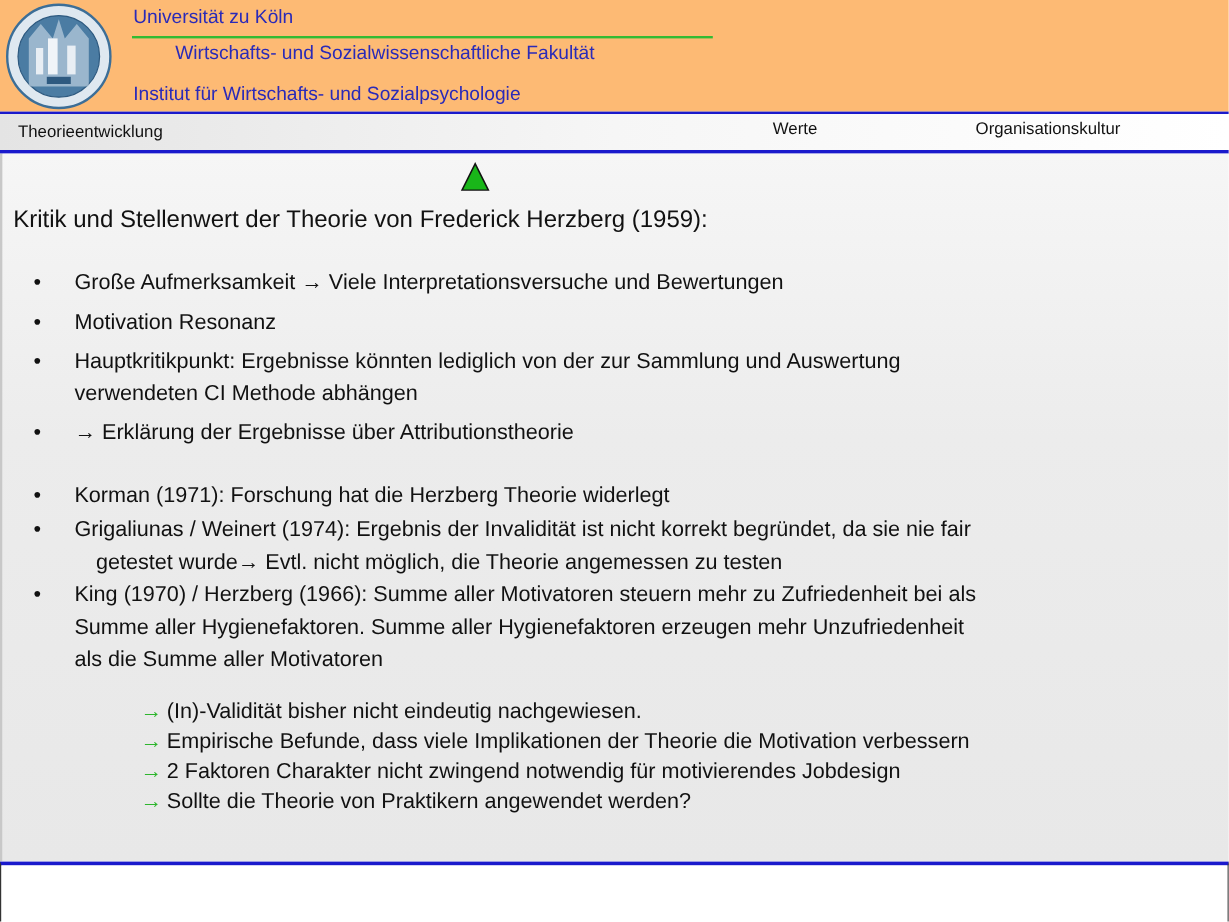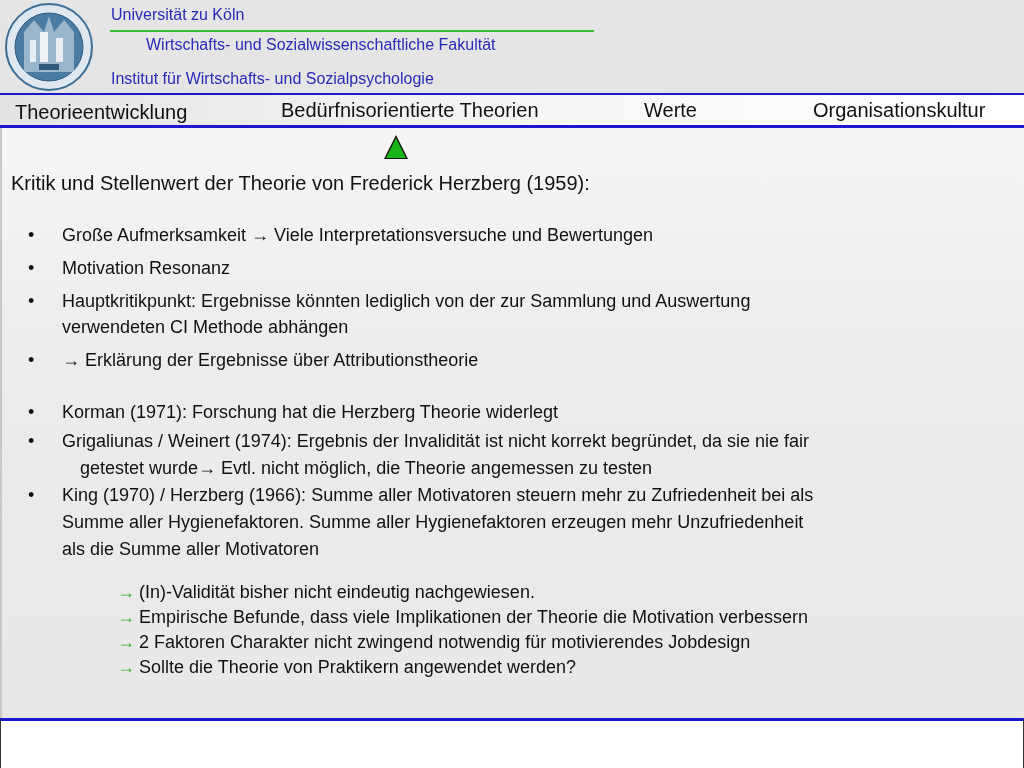--- a/index.html
+++ b/index.html
@@ -1,24 +1,24 @@
 <!DOCTYPE html>
 <html><head>
 <meta charset="utf-8">
 <style>
   html, body { margin:0; padding:0; }
   body { width:1024px; height:768px; position:relative; overflow:hidden; background:#ffffff; font-family:"Liberation Sans", sans-serif; }
-  .header { position:absolute; left:0; top:0; width:1024px; height:93px; background:#e5e5e5; }
+  .header { position:absolute; left:0; top:0; width:1024px; height:93px; background:#fdba74; }
   .logo { position:absolute; left:4px; top:2px; width:90px; height:90px; }
   .uni { position:absolute; left:111px; top:6px; font-size:16px; color:#2a2ab8; }
   .greenline { position:absolute; left:110px; top:30px; width:484px; height:2px; background:#33bb33; }
   .fak { position:absolute; left:111px; top:36px; font-size:16px; color:#2a2ab8;margin-left:35px; }
   .inst { position:absolute; left:111px; top:70px; font-size:16px; color:#2a2ab8; }
   .navbar { position:absolute; left:0; top:93px; width:1024px; height:30px; border-top:2px solid #1a1acc; border-bottom:3px solid #1a1acc; background:linear-gradient(to right,#e4e4e4,#f6f6f6 50%,#ffffff); }
-  .nav-item { position:absolute; top:4px; font-size:20px; color:#111; cursor:pointer; }
+  .nav-item { position:absolute; top:4px; font-size:14px; color:#111; cursor:pointer; }
   .main { position:absolute; left:0; top:128px; width:1022px; height:590px; border-left:2px solid #c8c8c8; background:linear-gradient(to bottom,#f6f6f6 0%,#ececec 40%,#e8e8e8 100%); }
   .marker { position:absolute; left:384px; top:135px; width:0; height:0; border-left:12px solid transparent; border-right:12px solid transparent; border-bottom:24px solid #111; }
   .marker-inner { position:absolute; left:386px; top:138px; width:0; height:0; border-left:10px solid transparent; border-right:10px solid transparent; border-bottom:20px solid #19b619; }
   .title { position:absolute; left:11px; top:172px; font-size:20px; color:#111; white-space:nowrap; }
   .bullets { position:absolute; left:0; top:0; width:1024px; }
   .b { position:absolute; left:28px; font-size:18px; color:#111; line-height:26px; }
   .b .dot { position:absolute; left:0; top:0; width:30px; }
   .b .txt { position:absolute; left:34px; top:0; white-space:nowrap; }
   .concl { position:absolute; left:117px; font-size:18px; color:#111; line-height:25px; white-space:nowrap; }
   .concl .garrow { color:#2db52d; font-weight:bold; margin-right:4px; }
@@ -39,21 +39,20 @@
     <rect x="35" y="62" width="20" height="6" fill="#2e5a80"></rect>
   </svg>
   <div class="uni">Universität zu Köln</div>
   <div class="greenline"></div>
   <div class="fak">Wirtschafts- und Sozialwissenschaftliche Fakultät</div>
   <div class="inst">Institut für Wirtschafts- und Sozialpsychologie</div>
 </div>
 
 <div class="navbar">
   <span class="nav-item" style="left:15px; top:6px;">Theorieentwicklung</span>
-  <span class="nav-item" style="left:281px;">Bedürfnisorientierte Theorien</span>
   <span class="nav-item" style="left:644px;">Werte</span>
   <span class="nav-item" style="left:813px;">Organisationskultur</span>
 </div>
 
 <div class="main"></div>
 
 <div class="marker"></div>
 <div class="marker-inner"></div>
 
 <div class="title">Kritik und Stellenwert der Theorie von Frederick Herzberg (1959):</div>

